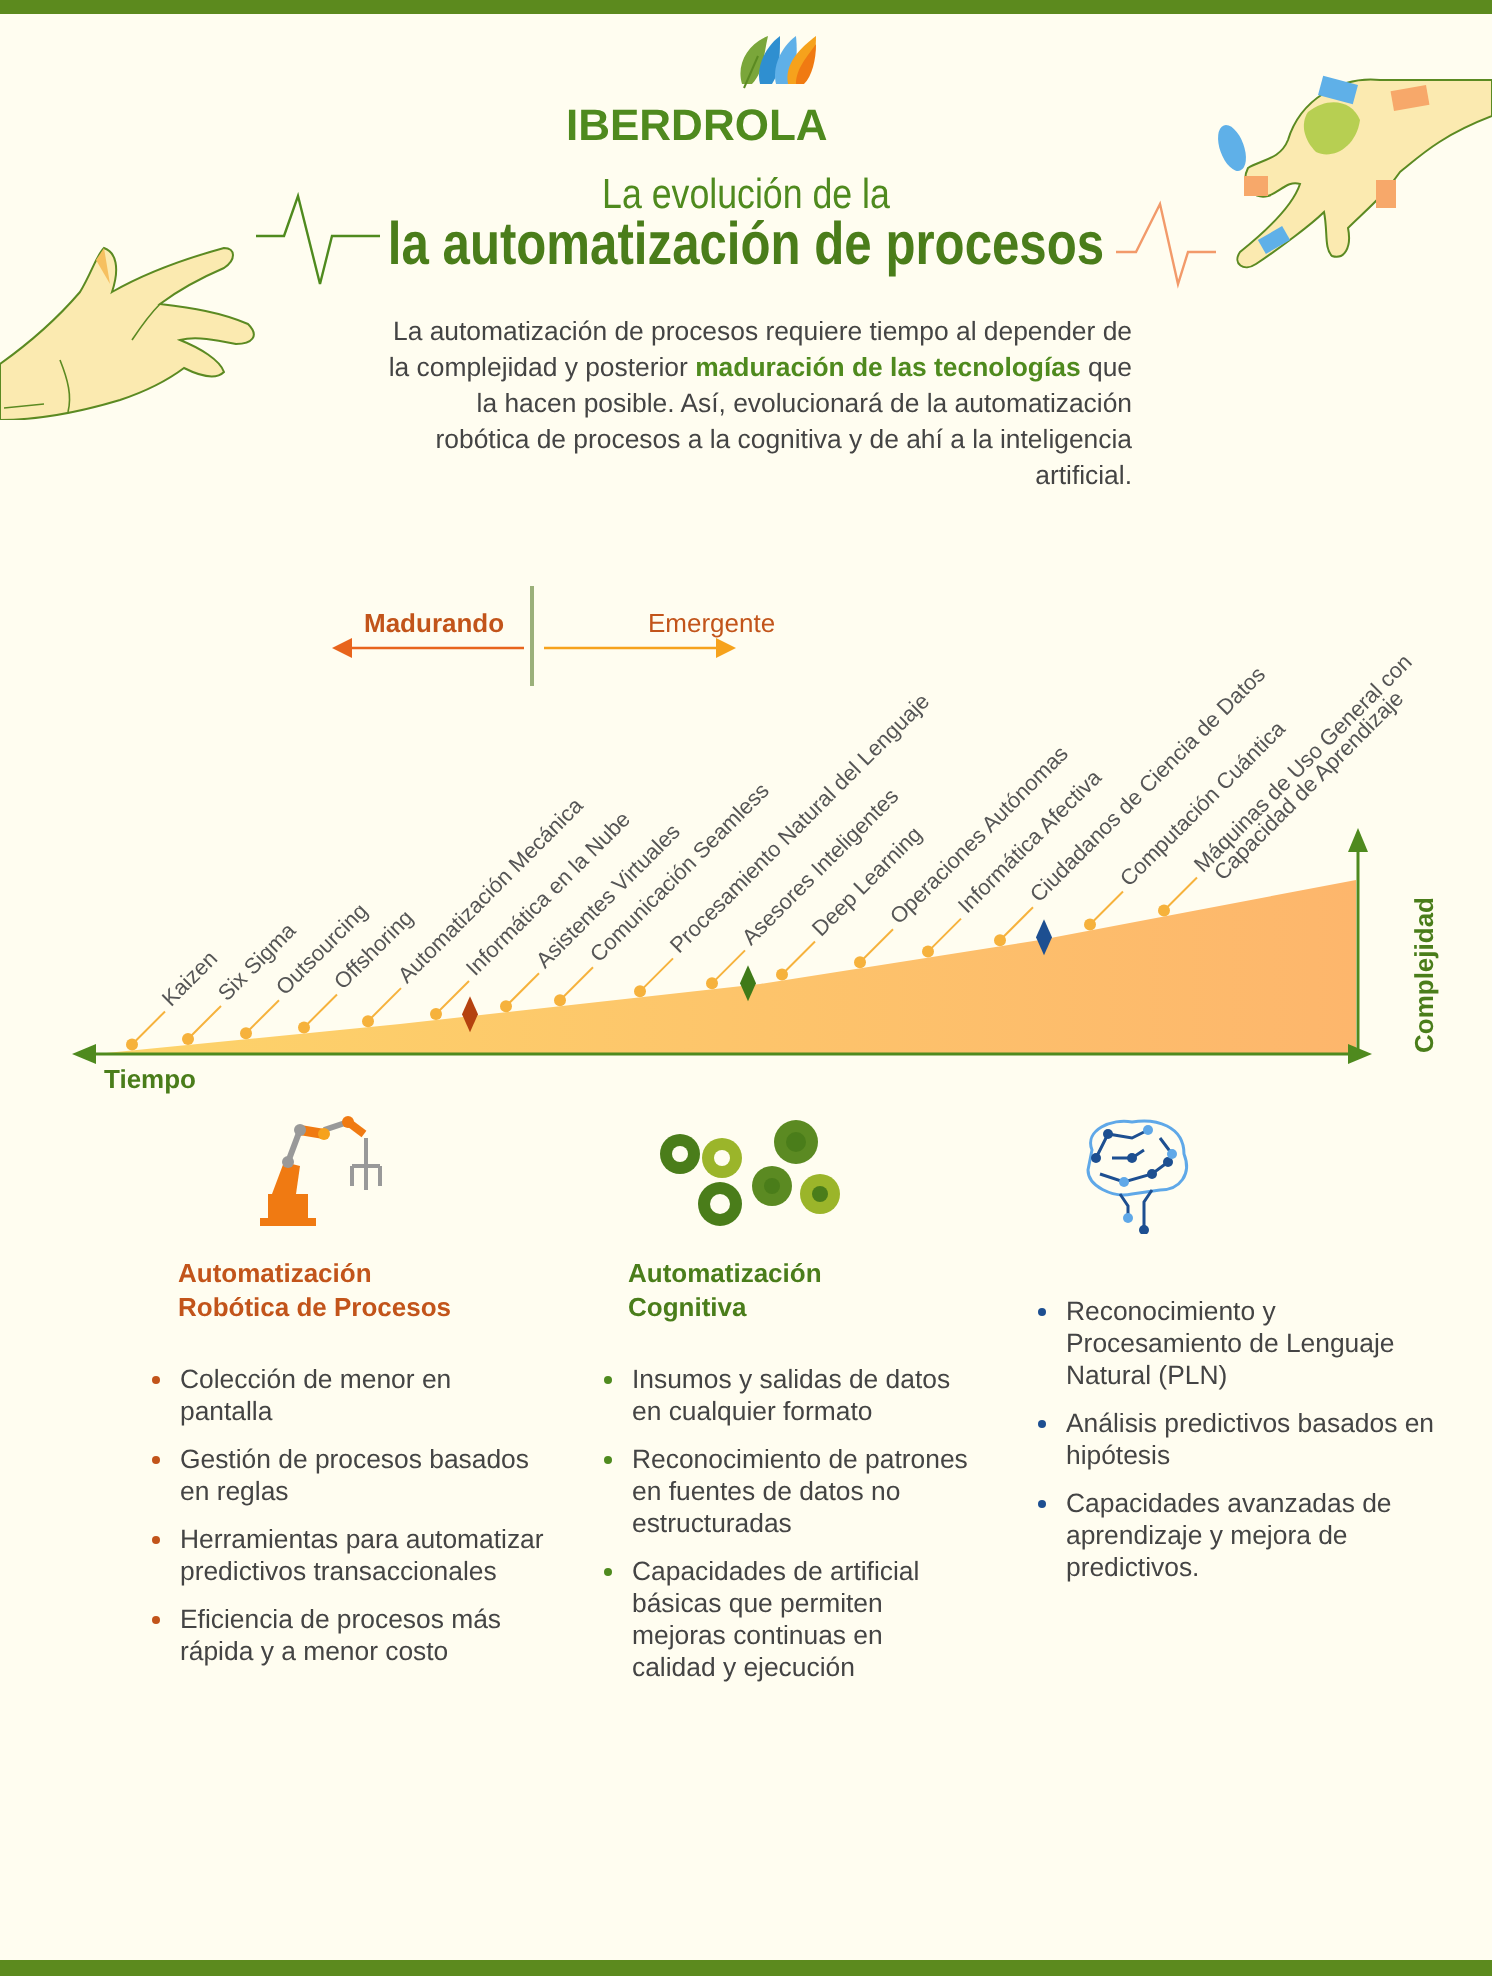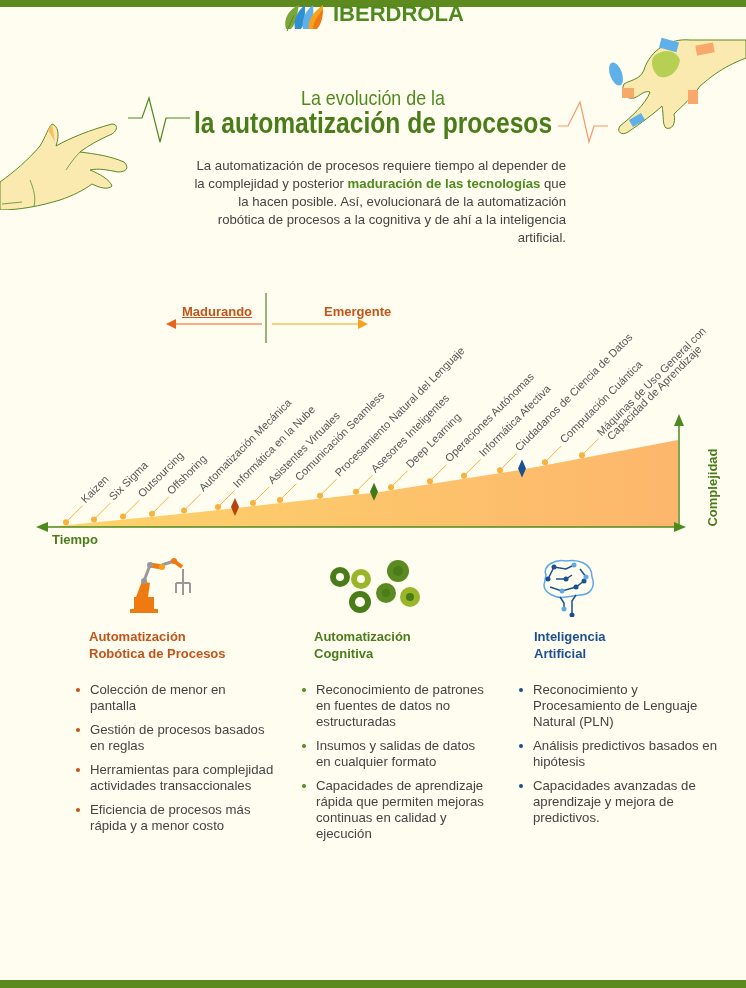--- a/index.html
+++ b/index.html
@@ -1,27 +1,27 @@
 <!DOCTYPE html>
 <html><head>
 <meta charset="utf-8">
 <style>
   html, body { margin:0; padding:0; }
   body { width:746px; height:988px; background:#fffdf0; position:relative; overflow:hidden;
          font-family:"Liberation Sans", sans-serif; color:#4a4a4a; }
   .topbar { position:absolute; left:0; top:0; width:746px; height:7px; background:#5c8a1e; }
   .botbar { position:absolute; left:0; bottom:0; width:746px; height:8px; background:#5c8a1e; }
-  .logo { position:absolute; left:283px; top:1px; display:flex; align-items:flex-start; gap:4px; }
+  .logo { position:absolute; left:283px; top:14px; display:flex; align-items:flex-end; gap:4px;flex-direction:column; }
   .logo-text { font-weight:bold; font-size:22px; color:#4f8a1e; letter-spacing:0px; }
   .title1 { position:absolute; left:0; width:746px; top:86px; text-align:center; font-size:21px; color:#4f8a1e; transform:scaleX(0.85); }
   .title2 { position:absolute; left:0; width:746px; top:106px; text-align:center; font-size:30px; font-weight:bold; color:#4a7d1a; transform:scaleX(0.82); }
   .intro { position:absolute; left:190px; top:157px; width:376px; text-align:right; font-size:13.2px; line-height:18px; color:#444; }
   .intro b { color:#4f8a1e; }
-  .legend-mad { position:absolute; left:182px; top:304px; font-size:13px; font-weight:bold; color:#c2541a;text-decoration:underline; }
-  .legend-eme { position:absolute; left:276px; top:304px; font-size:13px; font-weight:bold; color:#c2541a;padding-left:48px; }
+  .legend-mad { position:absolute; left:182px; top:304px; font-size:13px; font-weight:bold; color:#c2541a; }
+  .legend-eme { position:absolute; left:276px; top:304px; font-size:13px; font-weight:normal; color:#c2541a;padding-left:48px; }
   .legend-div { position:absolute; left:265px; top:293px; width:2px; height:50px; background:#9bb07a; }
   .xlabel { position:absolute; left:52px; top:532px; font-size:13px; font-weight:bold; color:#4a7d1a; }
   .ylabel { position:absolute; left:667px; top:480px; font-size:13px; font-weight:bold; color:#4a7d1a; transform:rotate(-90deg); transform-origin:center; width:90px; text-align:center; }
   .col { position:absolute; top:628px; }
   .col-title { font-size:13px; font-weight:bold; line-height:17px; }
   .col ul { list-style:none; margin:0; padding:0; margin-top:20px; }
   .col li { position:relative; padding-left:16px; font-size:13.2px; line-height:16px; color:#444; margin-bottom:8px; }
   .col li::before { content:""; position:absolute; left:2px; top:6px; width:4px; height:4px; border-radius:50%; background:var(--dot); }
   .c1 { left:74px; width:200px; --dot:#c2541a; }
   .c1 .col-title { color:#c2541a; margin-left:15px; }
@@ -230,42 +230,38 @@
 </svg>
 
 <div class="col c1">
   <div class="col-title">
     <div>Automatización</div>
     <div>Robótica de Procesos</div>
   </div>
   <ul>
     <li>Colección de menor en pantalla</li>
     <li>Gestión de procesos basados en reglas</li>
-    <li>Herramientas para complejidad actividades transaccionales</li>
+    <li>Herramientas para automatizar predictivos transaccionales</li>
     <li>Eficiencia de procesos más rápida y a menor costo</li>
   </ul>
 </div>
 
 <div class="col c2">
   <div class="col-title">
     <div>Automatización</div>
     <div>Cognitiva</div>
   </div>
   <ul>
+    <li>Insumos y salidas de datos en cualquier formato</li>
     <li>Reconocimiento de patrones en fuentes de datos no estructuradas</li>
-    <li>Insumos y salidas de datos en cualquier formato</li>
-    <li>Capacidades de aprendizaje rápida que permiten mejoras continuas en calidad y ejecución</li>
+    <li>Capacidades de artificial básicas que permiten mejoras continuas en calidad y ejecución</li>
   </ul>
 </div>
 
 <div class="col c3">
-  <div class="col-title">
-    <div>Inteligencia</div>
-    <div>Artificial</div>
-  </div>
   <ul>
     <li>Reconocimiento y Procesamiento de Lenguaje Natural (PLN)</li>
     <li>Análisis predictivos basados en hipótesis</li>
     <li>Capacidades avanzadas de aprendizaje y mejora de predictivos.</li>
   </ul>
 </div>
 
 <div class="source">Fuente: Deloitte.</div>
 <div class="botbar"></div>
 

